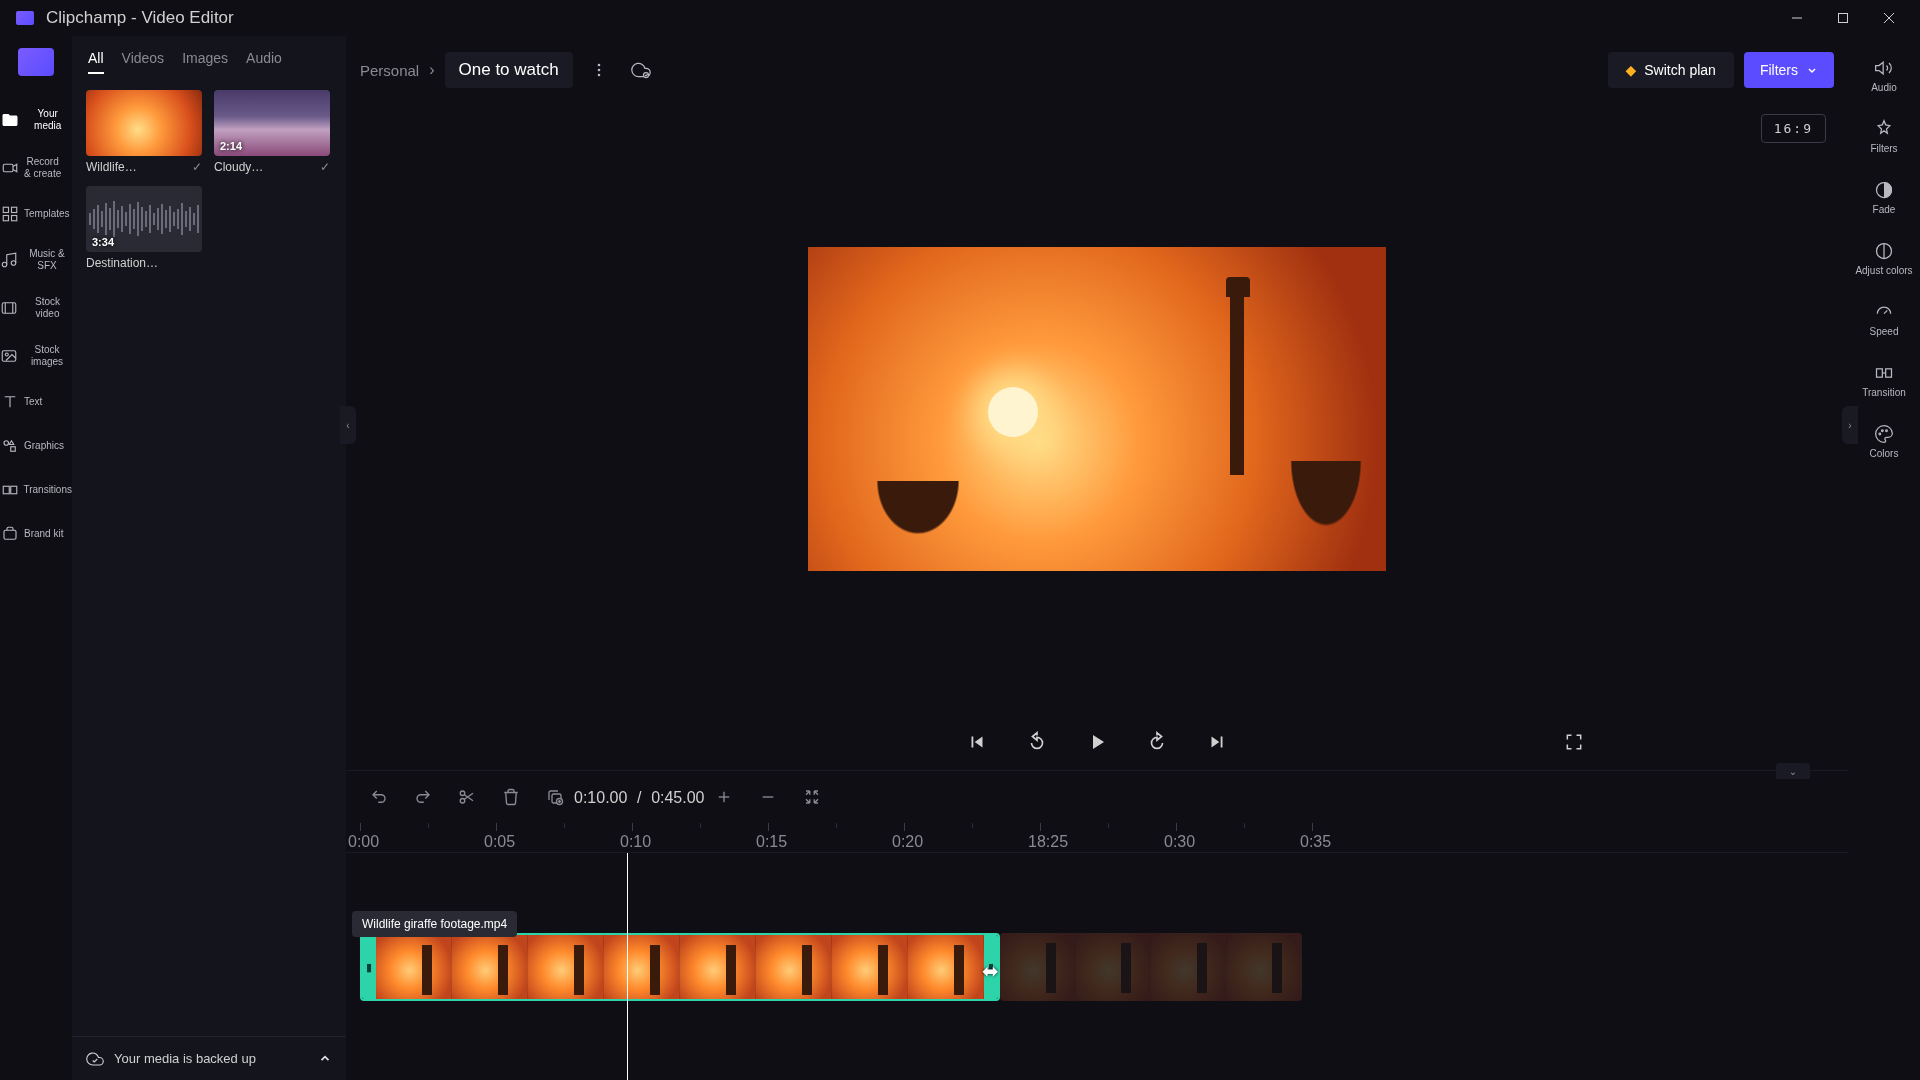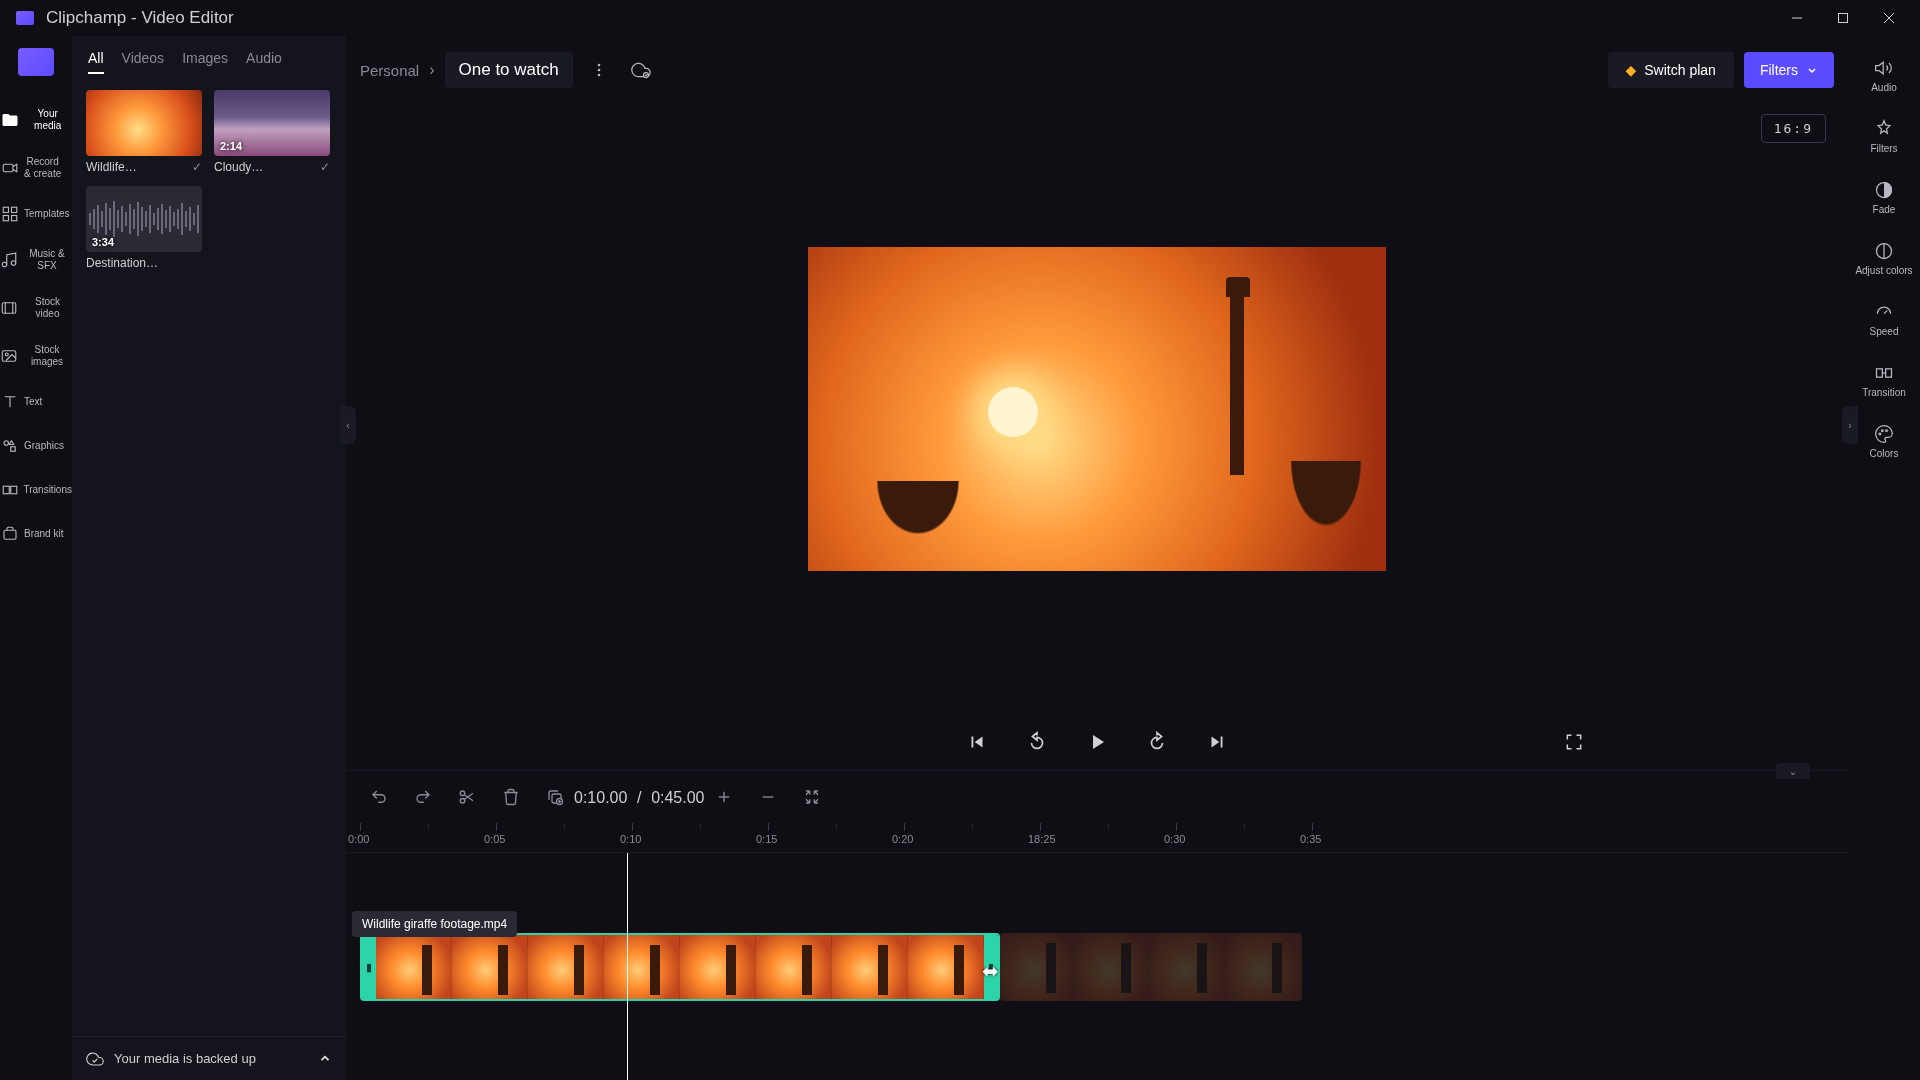--- a/index.html
+++ b/index.html
@@ -83,21 +83,21 @@
 .timeline-collapse { position: absolute; top: -8px; right: 38px; width: 34px; height: 16px; background: #1a1a24; border-radius: 4px 4px 0 0; display: flex; align-items: center; justify-content: center; color: #8a8a94; cursor: pointer; font-size: 10px; }
 .timeline-toolbar { height: 52px; display: flex; align-items: center; justify-content: flex-start; padding: 0 14px; }
 .tt-left { display: flex; gap: 6px; }
 .tt-btn { width: 38px; height: 38px; display: flex; align-items: center; justify-content: center; color: #8a8a94; cursor: pointer; border-radius: 4px; }
 .tt-time { font-family: monospace; font-size: 16px; color: #d0d0d0; }
 .tt-right { display: flex; gap: 6px; align-items: center; }
 
 .ruler { height: 30px; position: relative; border-bottom: 1px solid #1a1a24; }
 .ruler-tick { position: absolute; top: 0; height: 30px; display: flex; flex-direction: column; }
 .ruler-tick::before { content: ''; width: 1px; height: 8px; background: #3a3a48; }
-.ruler-label { font-size: 11px; color: #8a8a94; margin-top: 2px; margin-left: -12px; }
+.ruler-label { font-size: 16px; color: #8a8a94; margin-top: 2px; margin-left: -12px; }
 .ruler-minor { position: absolute; top: 0; width: 1px; height: 5px; background: #2a2a35; }
 
 .tracks { flex: 1; position: relative; overflow: hidden; }
 .playhead { position: absolute; top: -30px; bottom: 0; width: 1px; background: #fff; z-index: 10; }
 .playhead::before { content: ''; position: absolute; top: -2px; left: -5px; width: 11px; height: 11px; background: #fff; border-radius: 50%; }
 
 .clip-tooltip { position: absolute; left: 6px; top: 58px; background: #2a2a35; color: #fff; font-size: 12px; padding: 6px 10px; border-radius: 4px; z-index: 12; }
 
 .clip { position: absolute; top: 80px; height: 68px; border: 2px solid #2dd4aa; border-radius: 4px; overflow: hidden; display: flex; }
 .clip-handle { width: 14px; background: #2dd4aa; display: flex; align-items: center; justify-content: center; color: #0a4038; font-size: 11px; cursor: ew-resize; }

